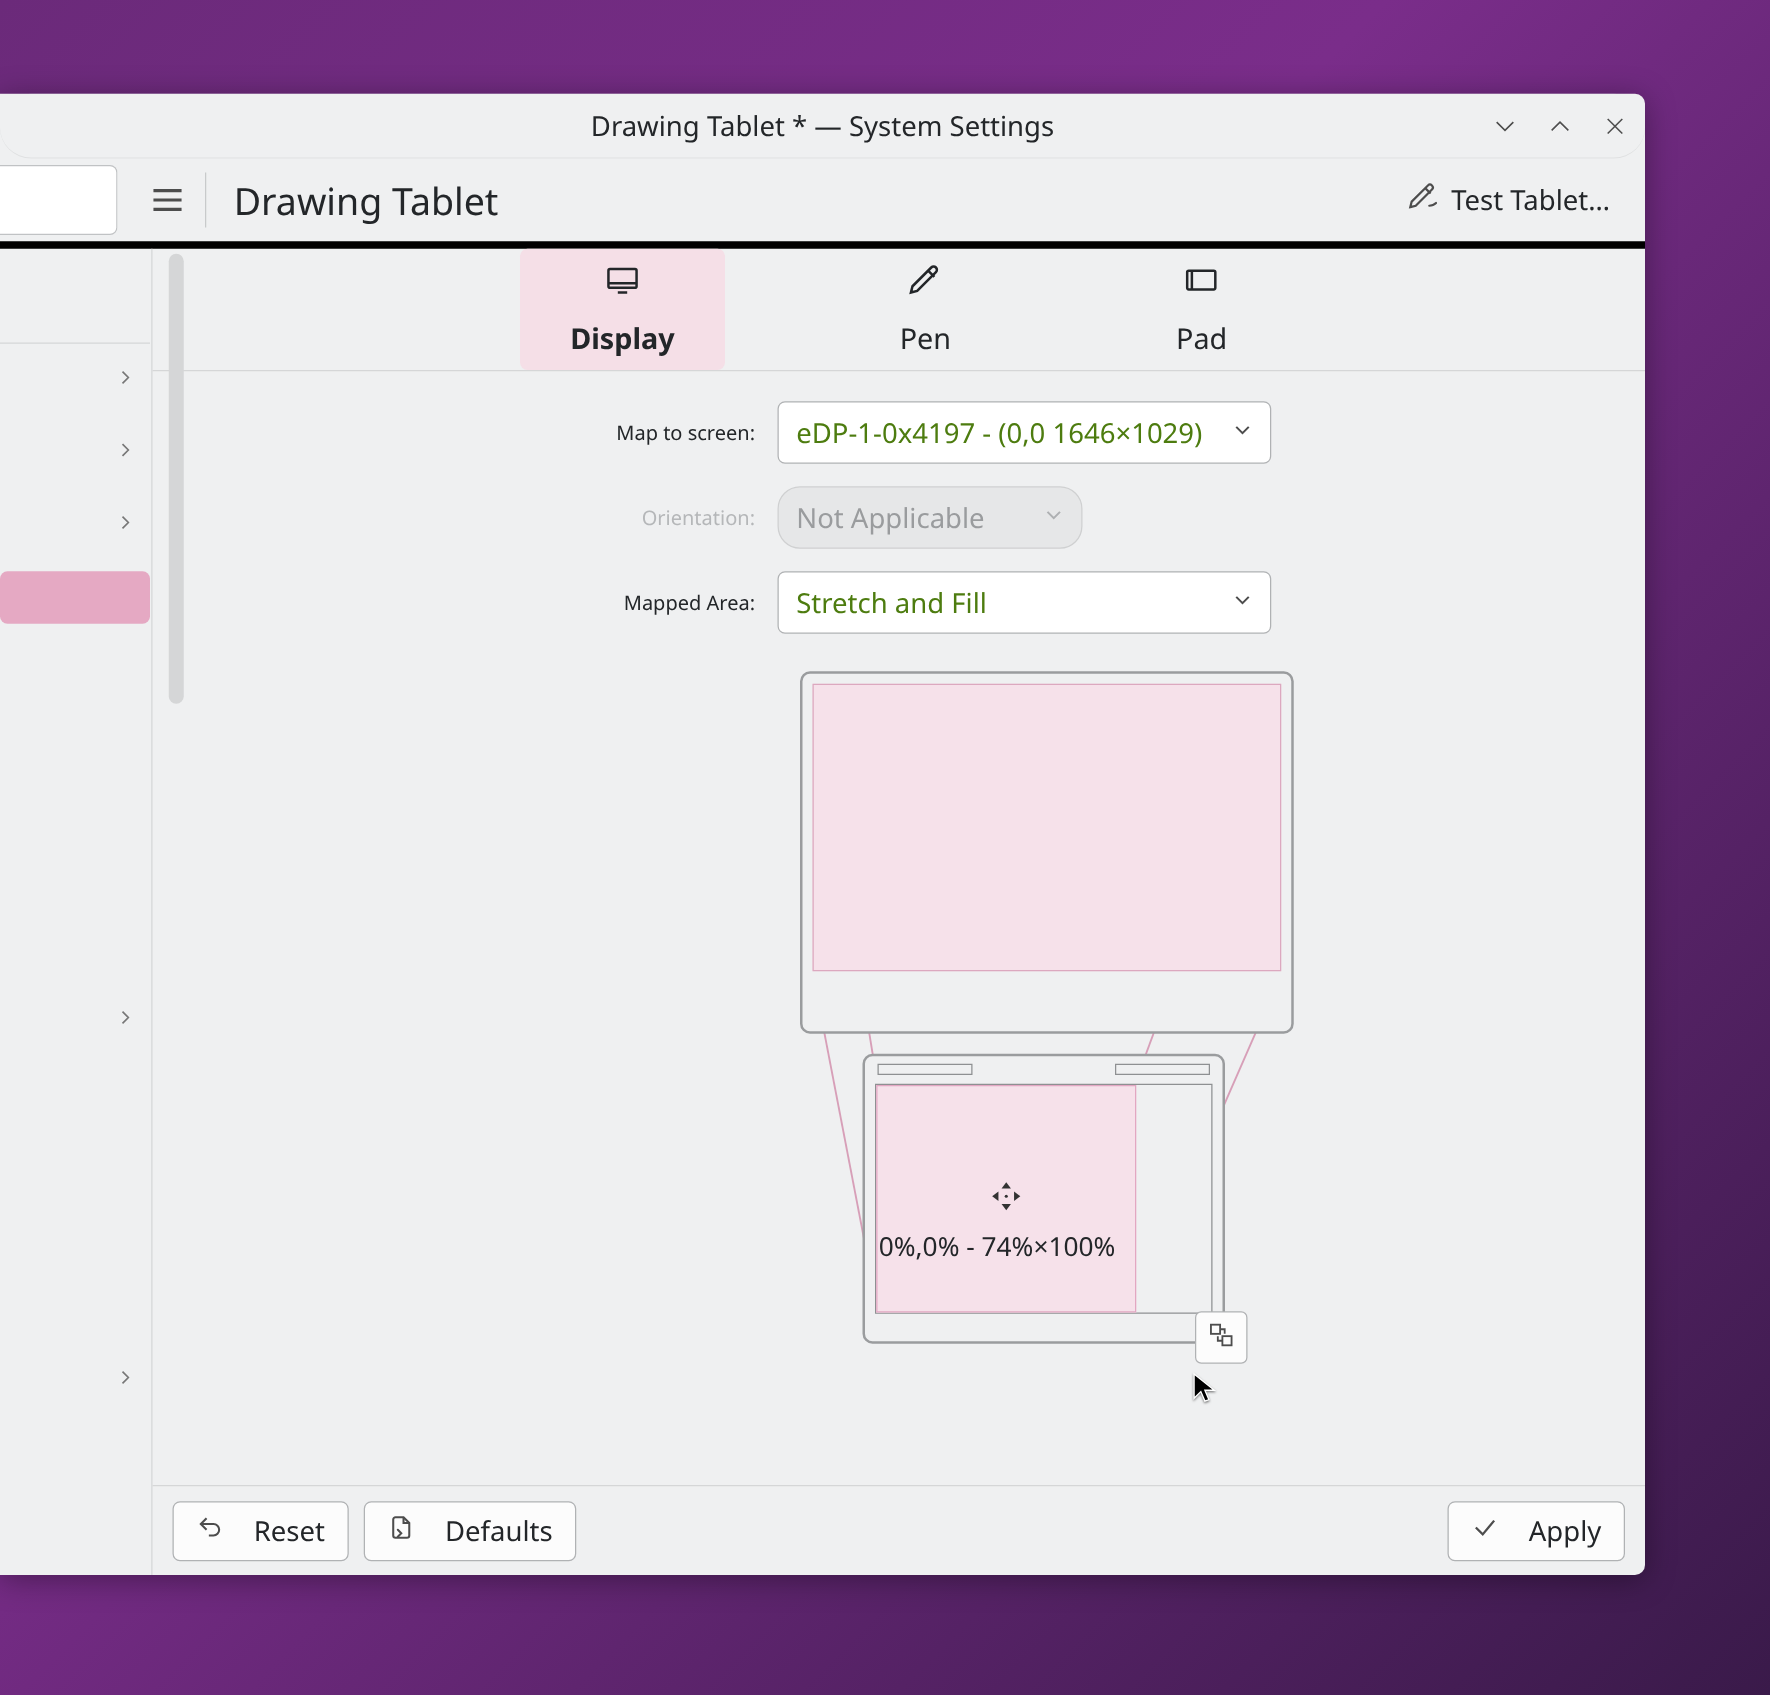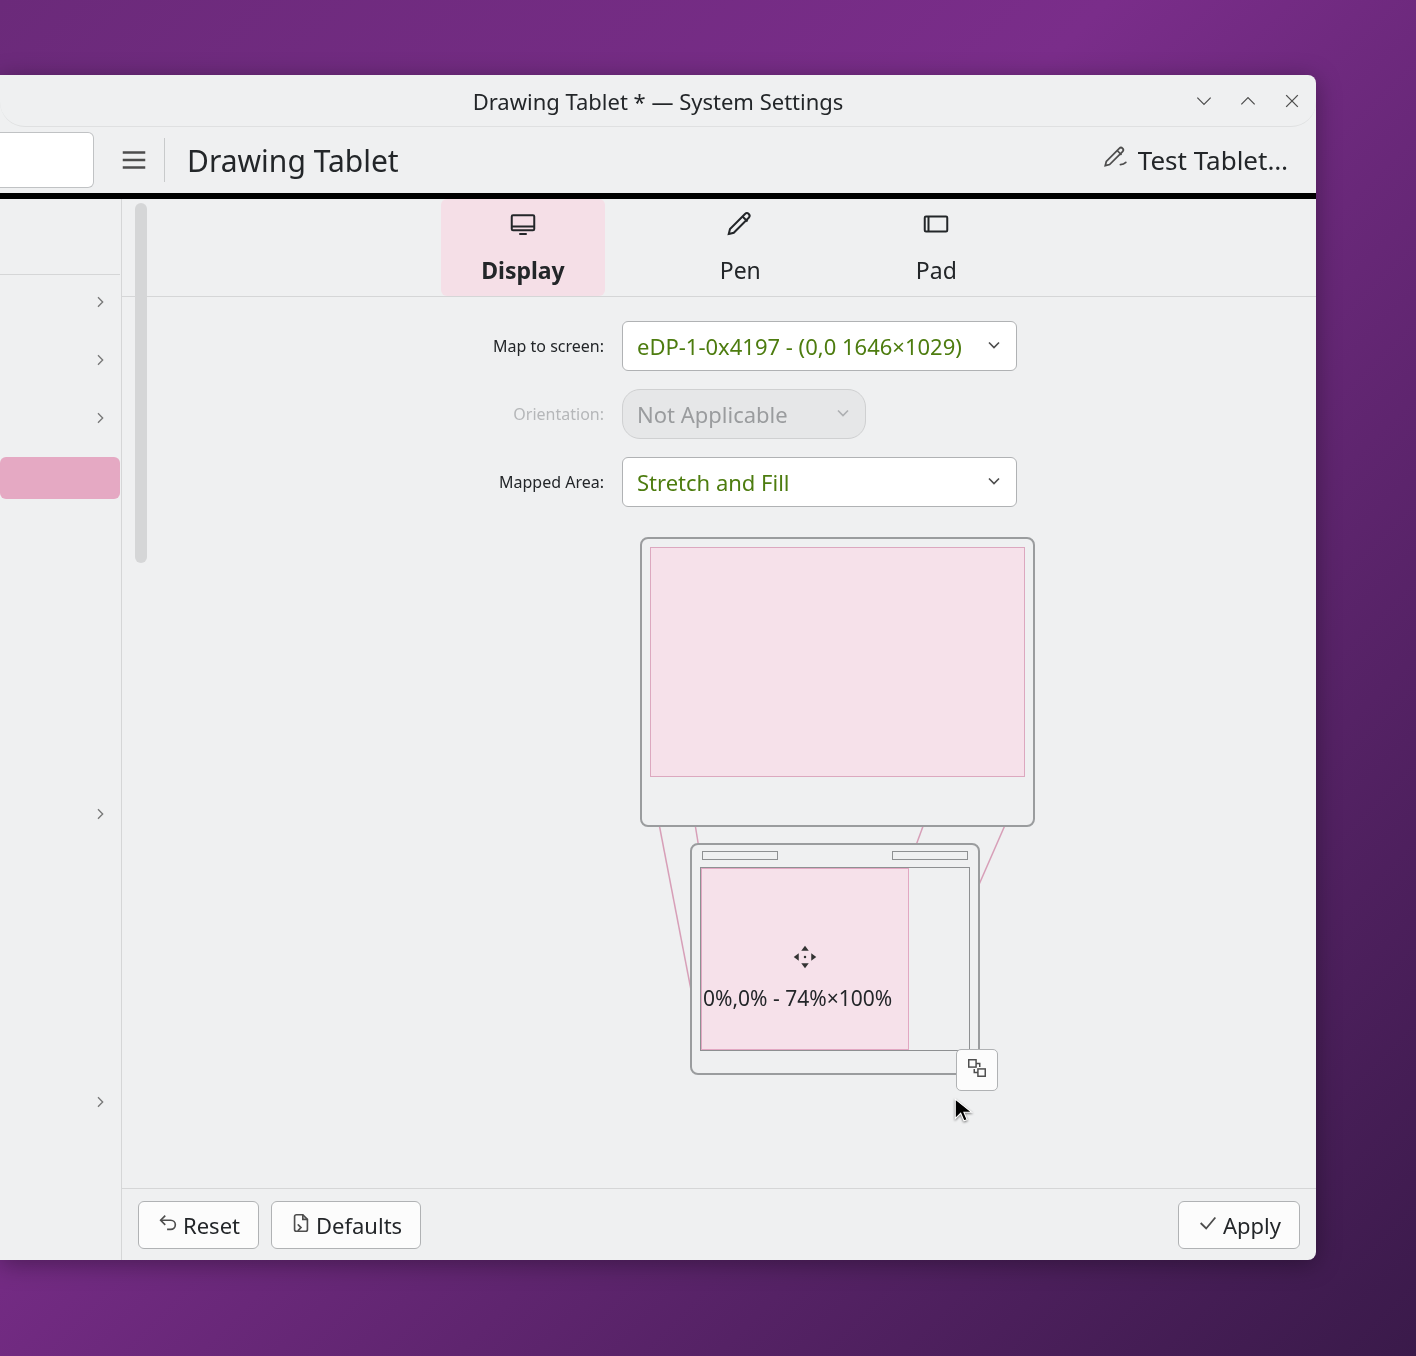--- a/index.html
+++ b/index.html
@@ -99,21 +99,21 @@
     }
     .test-tablet {
       margin-left: auto;
       margin-right: 16px;
       display: flex;
       align-items: center;
       gap: 10px;
       padding: 8px 12px;
       cursor: pointer;
       color: #232629;
-      font-size: 26px;
+      font-size: 22px;
     }
     .test-tablet svg { width: 26px; height: 26px; }
 
     
     .body {
       flex: 1;
       display: flex;
       min-height: 0;
     }
     .sidebar {
@@ -162,21 +162,21 @@
       flex-direction: column;
       position: relative;
     }
 
     
     .tabs {
       height: 98px;
       display: flex;
       align-items: flex-end;
       justify-content: center;
-      gap: 75px;
+      gap: 100px;
       border-bottom: 1px solid #d5d6d7;
       padding: 0 40px;
     }
     .tab {
       display: flex;
       flex-direction: column;
       align-items: center;
       gap: 8px;
       padding: 10px 40px;
       border-radius: 6px;
@@ -363,21 +363,21 @@
       padding: 0 16px;
       gap: 12px;
     }
     .btn {
       height: 48px;
       background: #fcfcfc;
       border: 1px solid #b0b2b4;
       border-radius: 6px;
       display: flex;
       align-items: center;
-      gap: 4px;
+      gap: 24px;
       padding: 0 18px;
       font-size: 22px;
       color: #232629;
       cursor: pointer;
     }
     .btn svg { width: 22px; height: 22px; }
     .footer .spacer { flex: 1; }
   </style>
 </head>
 <body>

